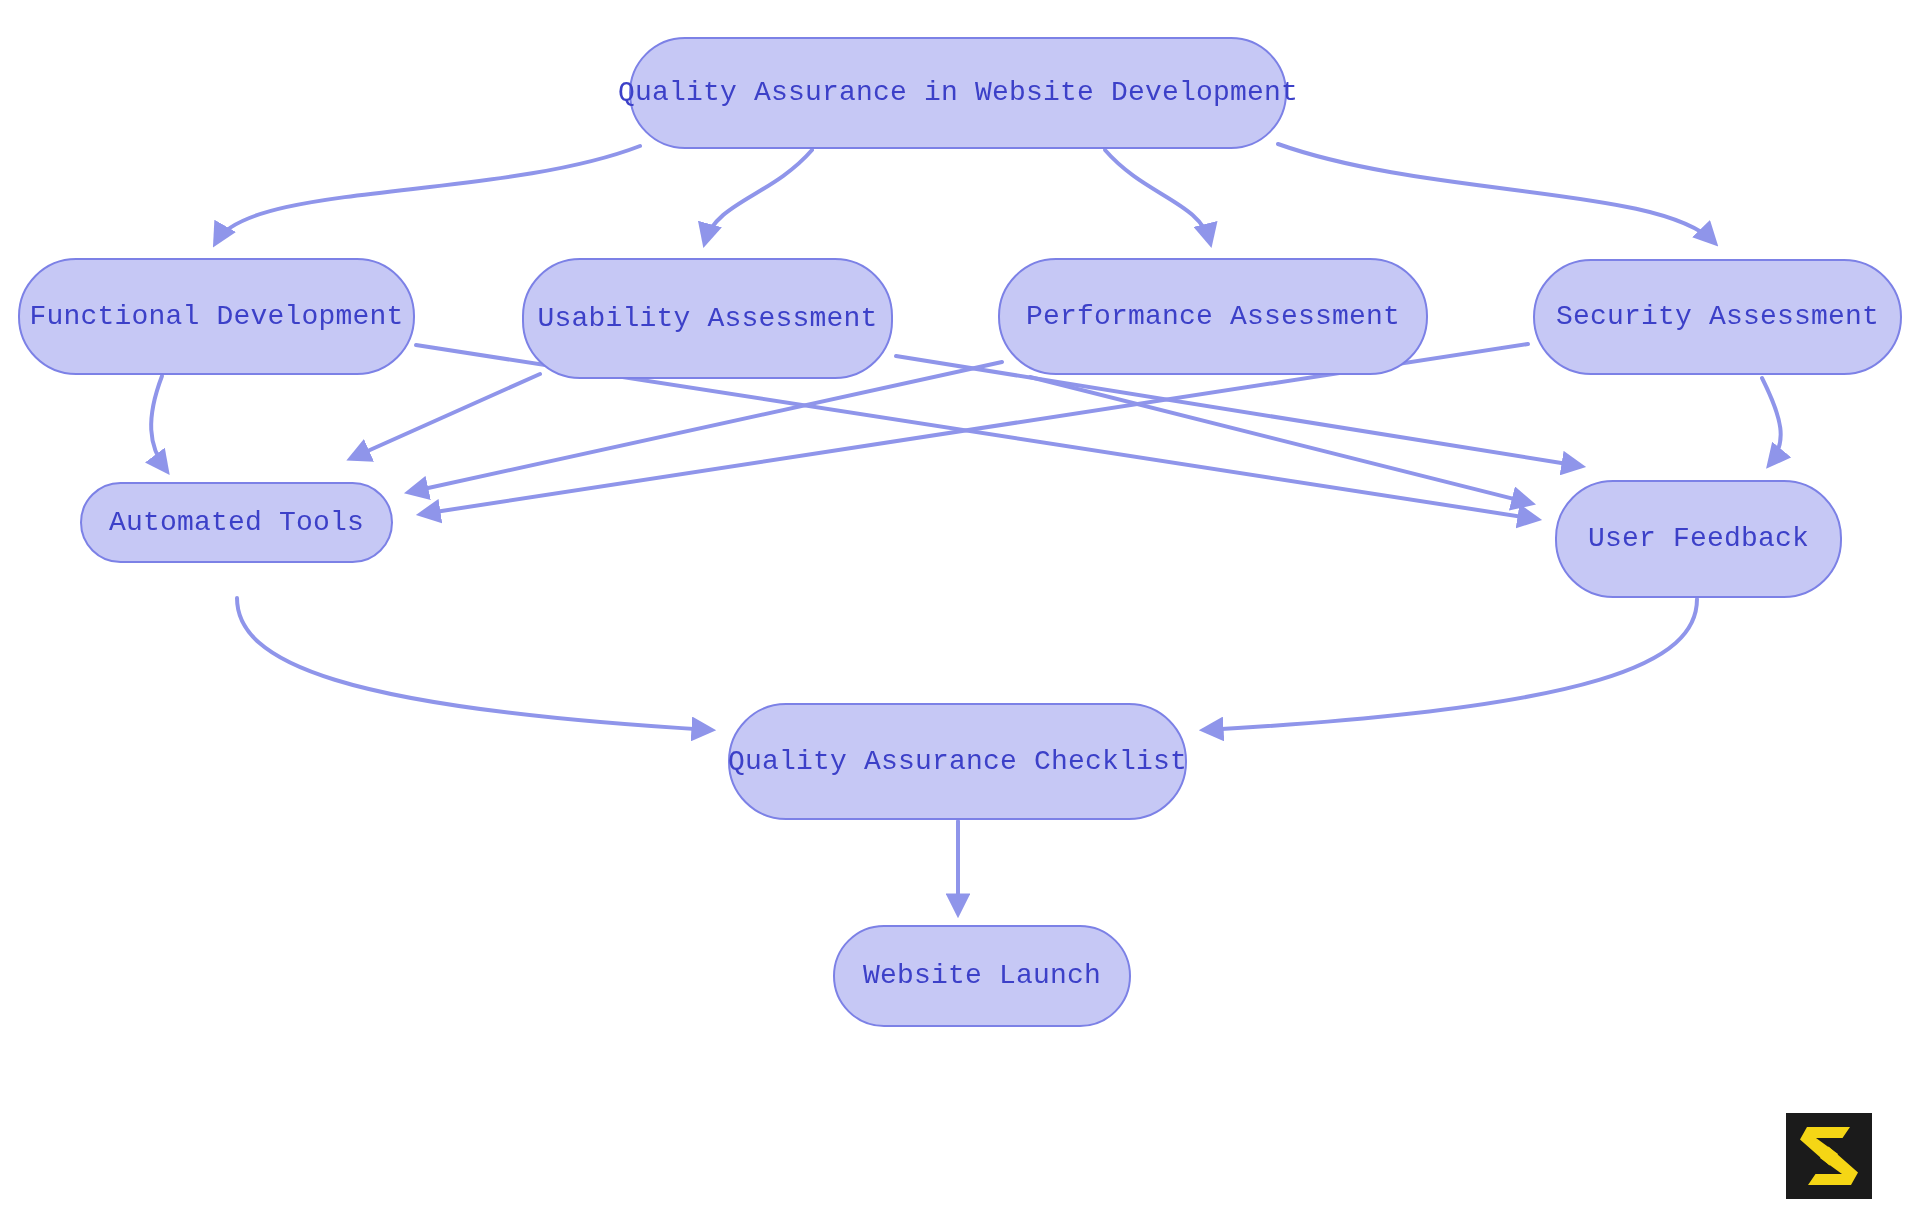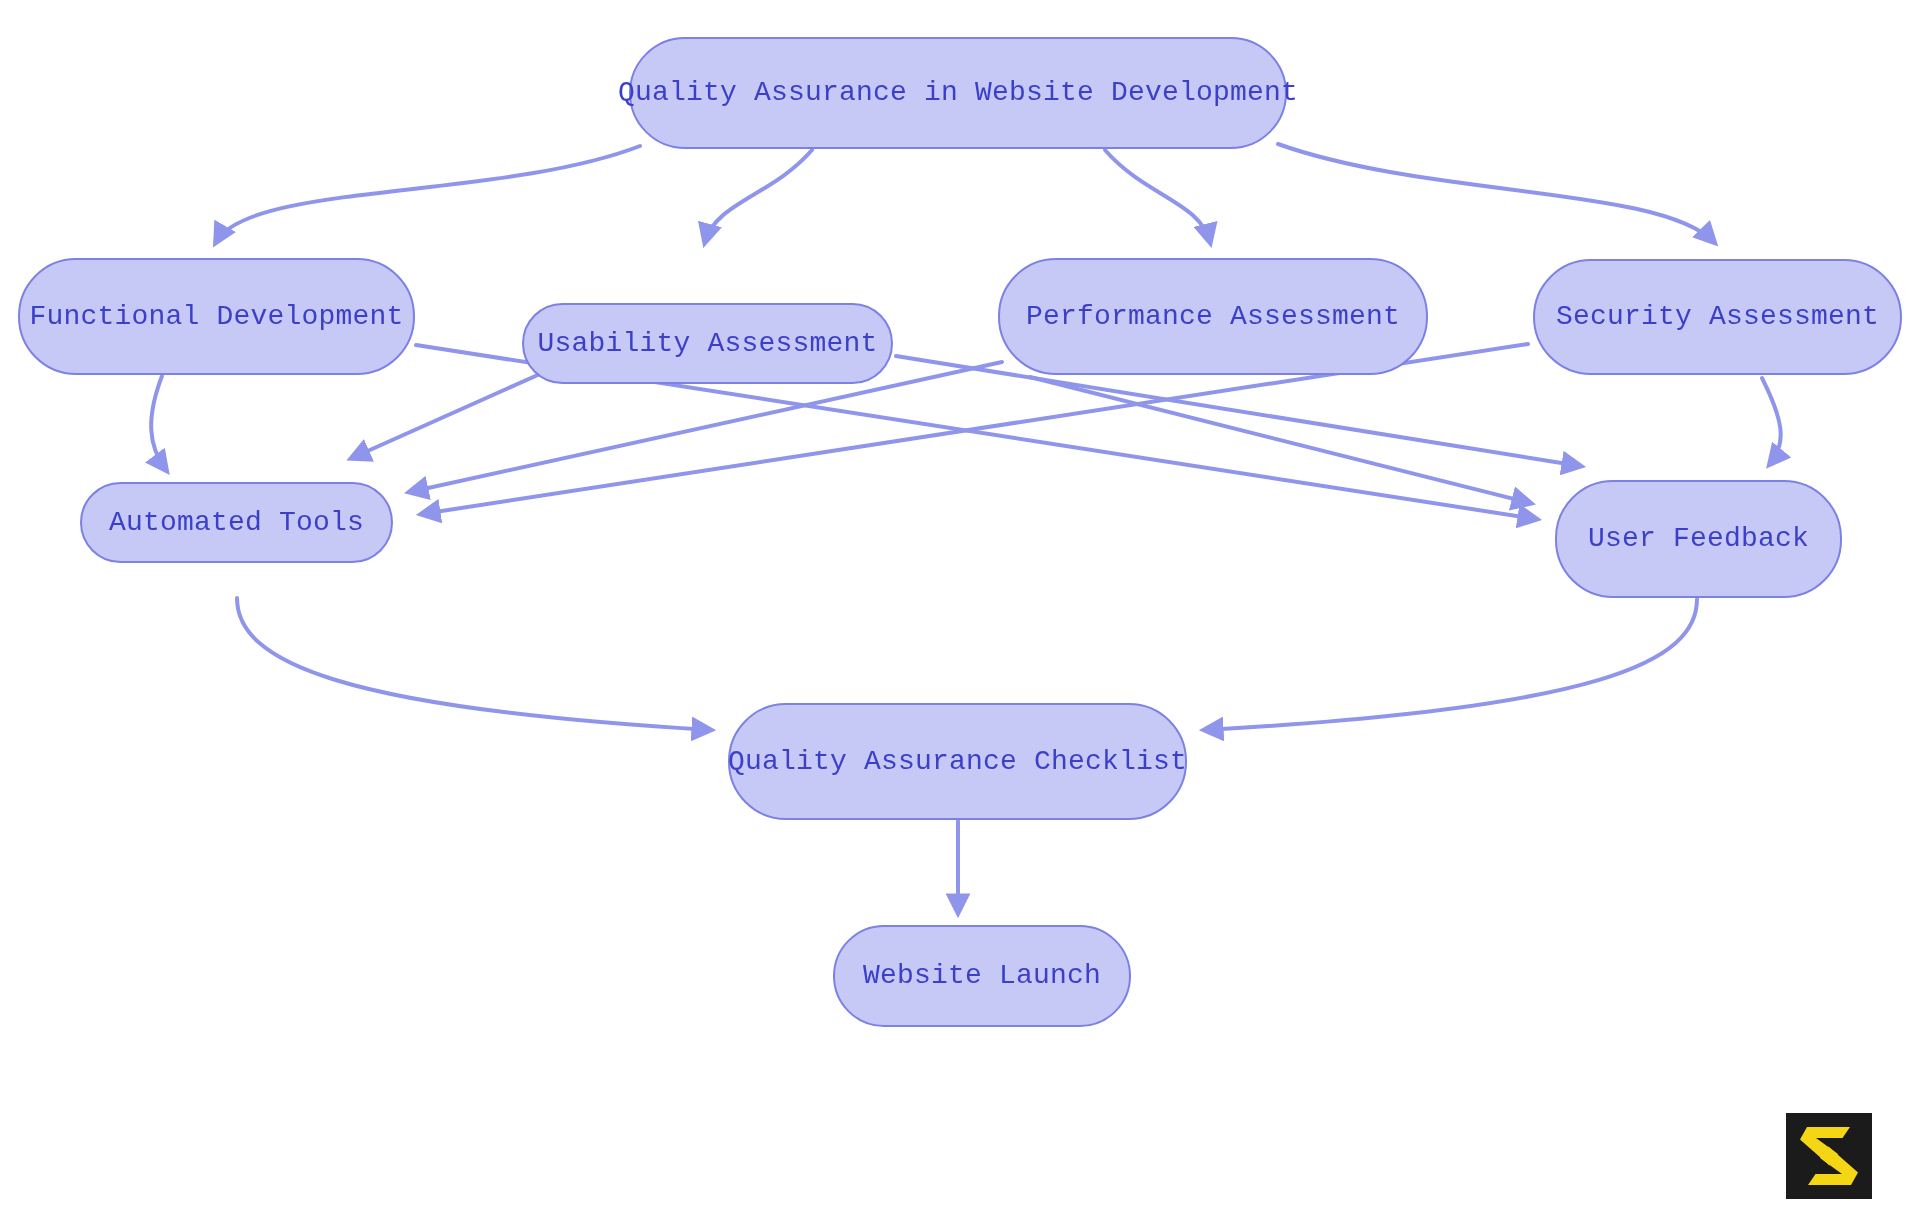--- a/index.html
+++ b/index.html
@@ -87,21 +87,21 @@
       </g>
   </svg>
 
   <div id="nodes">
       <div class="node" style="left: 629px; top: 37px; width: 658px; height: 112px;">
         <span class="node-label">Quality Assurance in Website Development</span>
       </div>
       <div class="node" style="left: 18px; top: 258px; width: 397px; height: 117px;">
         <span class="node-label">Functional Development</span>
       </div>
-      <div class="node" style="left: 522px; top: 258px; width: 371px; height: 81px; margin-top: 45px;">
+      <div class="node" style="left: 522px; top: 258px; width: 371px; height: 121px;">
         <span class="node-label">Usability Assessment</span>
       </div>
       <div class="node" style="left: 998px; top: 258px; width: 430px; height: 117px; align-items: center;">
         <span class="node-label">Performance Assessment</span>
       </div>
       <div class="node" style="left: 1533px; top: 259px; width: 369px; height: 116px;">
         <span class="node-label">Security Assessment</span>
       </div>
       <div class="node" style="left: 80px; top: 482px; width: 313px; height: 81px;">
         <span class="node-label">Automated Tools</span>

